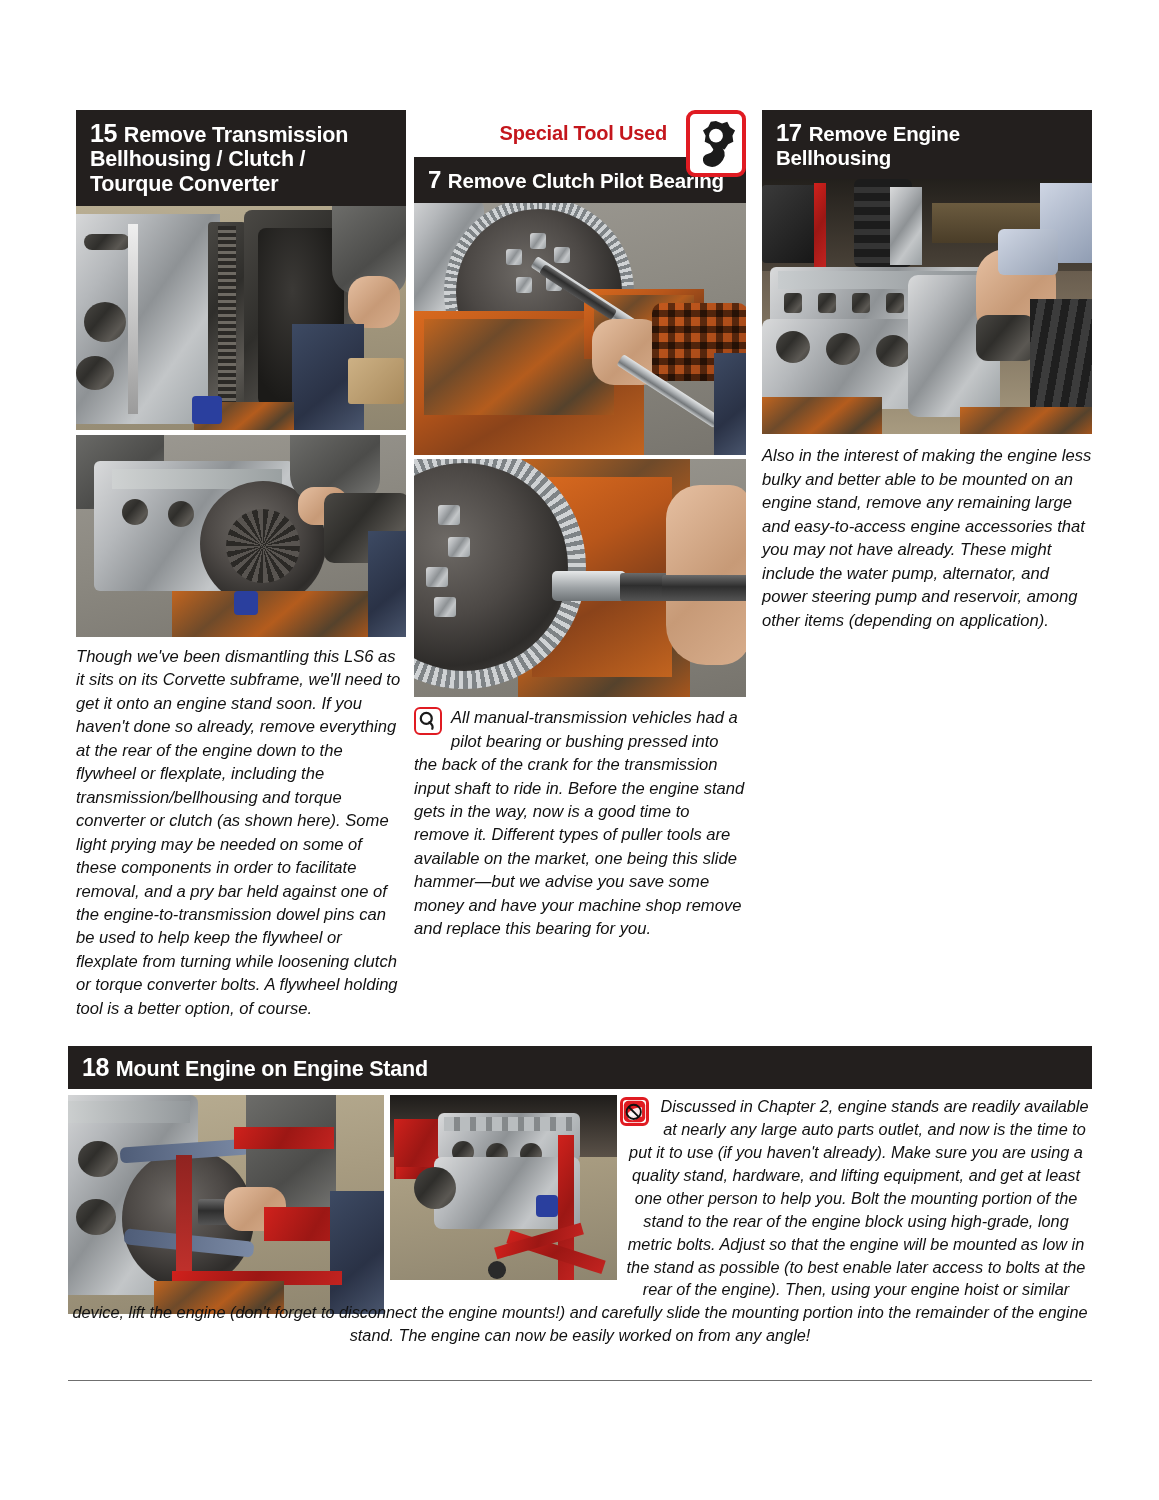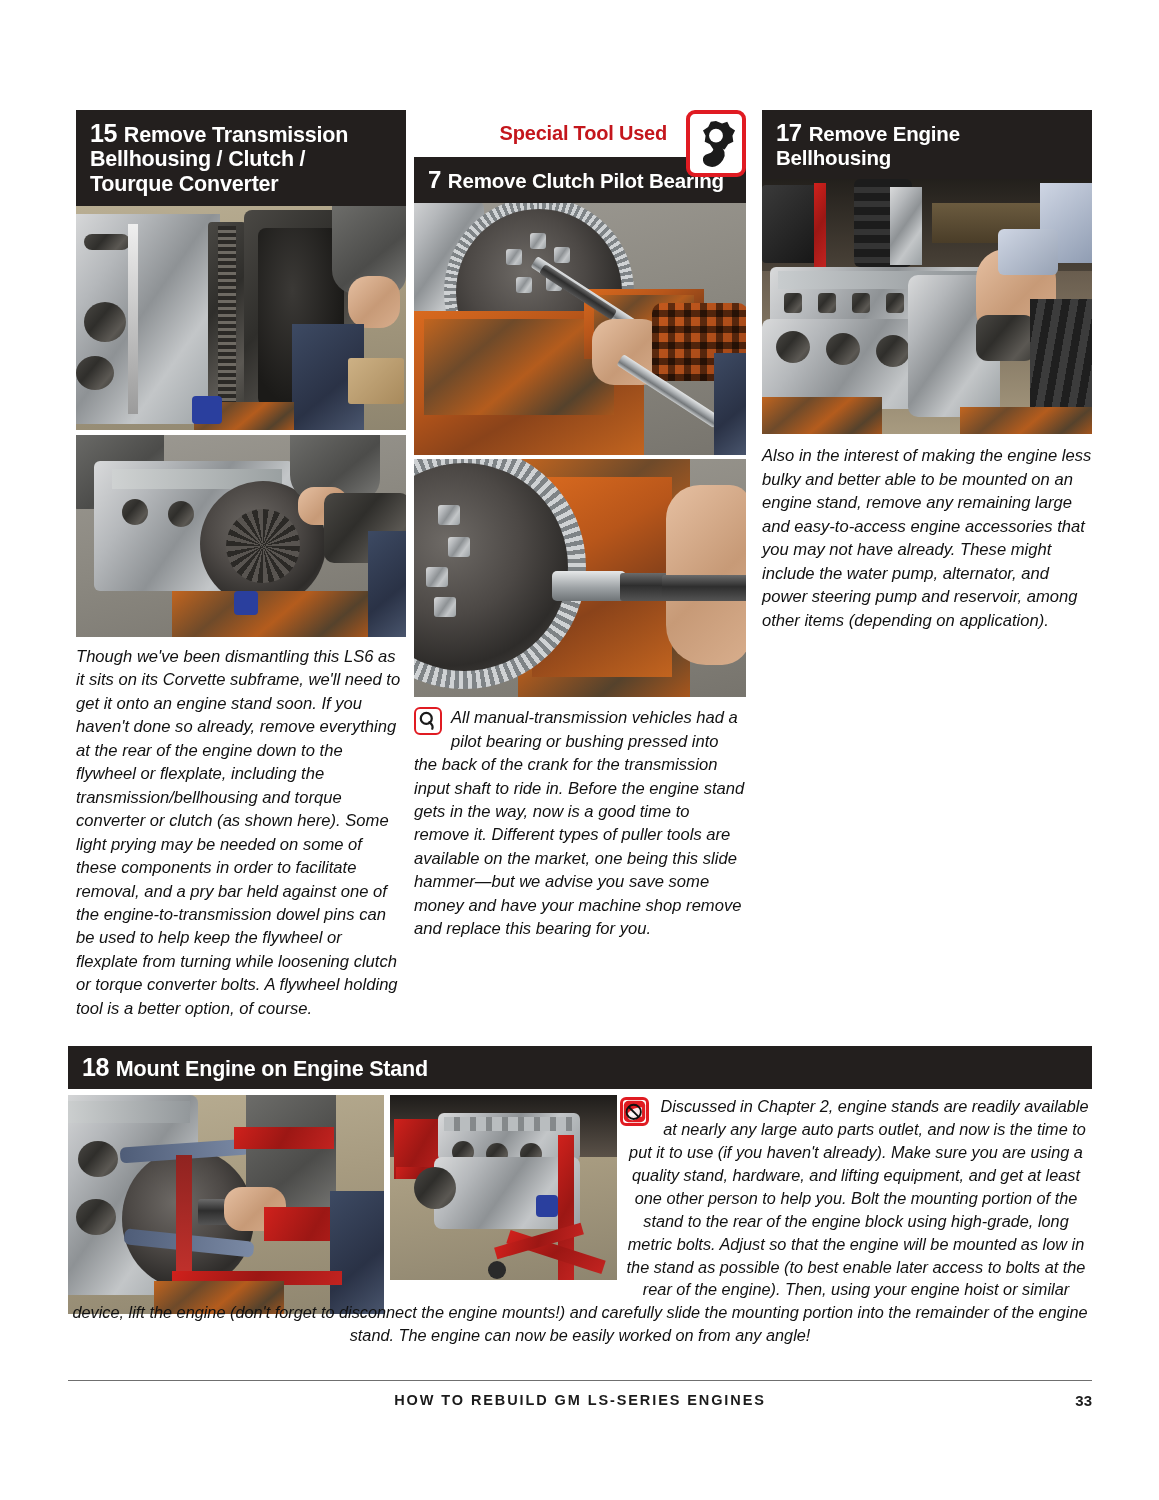--- a/index.html
+++ b/index.html
@@ -491,18 +491,14 @@
             <circle cx="13.5" cy="15" r="9" fill="none" stroke="#111111" stroke-width="2.4"></circle>
             <line x1="7" y1="8.5" x2="20" y2="21.5" stroke="#111111" stroke-width="2.4"></line>
           </svg>
         </span>
         <span>Discussed in Chapter 2, engine stands are readily available at nearly any large auto parts outlet, and now is the time to put it to use (if you haven't already). Make sure you are using a quality stand, hardware, and lifting equipment, and get at least one other person to help you. Bolt the mounting portion of the stand to the rear of the engine block using high-grade, long metric bolts. Adjust so that the engine will be mounted as low in the stand as possible (to best enable later access to bolts at the rear of the engine). Then, using your engine hoist or similar device, lift the engine (don't forget to disconnect the engine mounts!) and carefully slide the mounting portion into the remainder of the engine stand. The engine can now be easily worked on from any angle!</span>
       </div>
     </div>
   </div>
 
   <div id="footer-rule"></div>
-  <div id="footer">
-    <span class="title">HOW TO REBUILD GM LS-SERIES ENGINES</span>
-    <span class="pageno">33</span>
-  </div>
 
 </div>
 
 </body></html>

